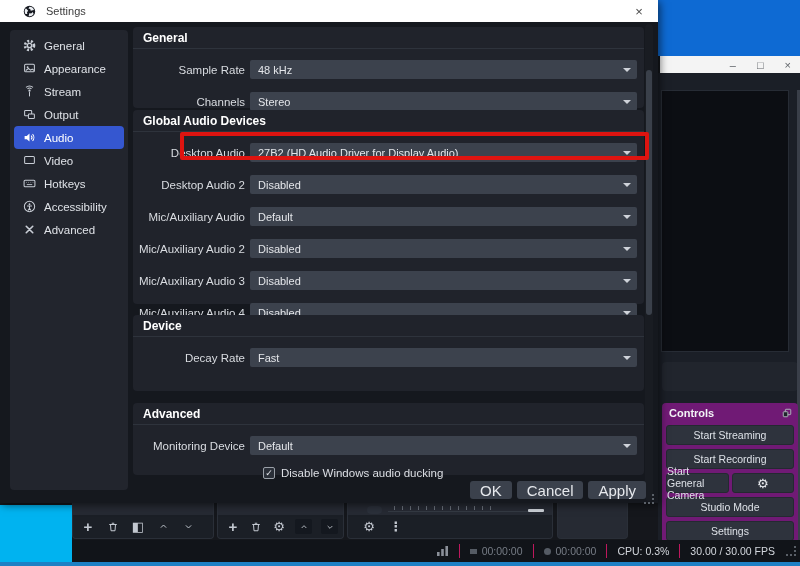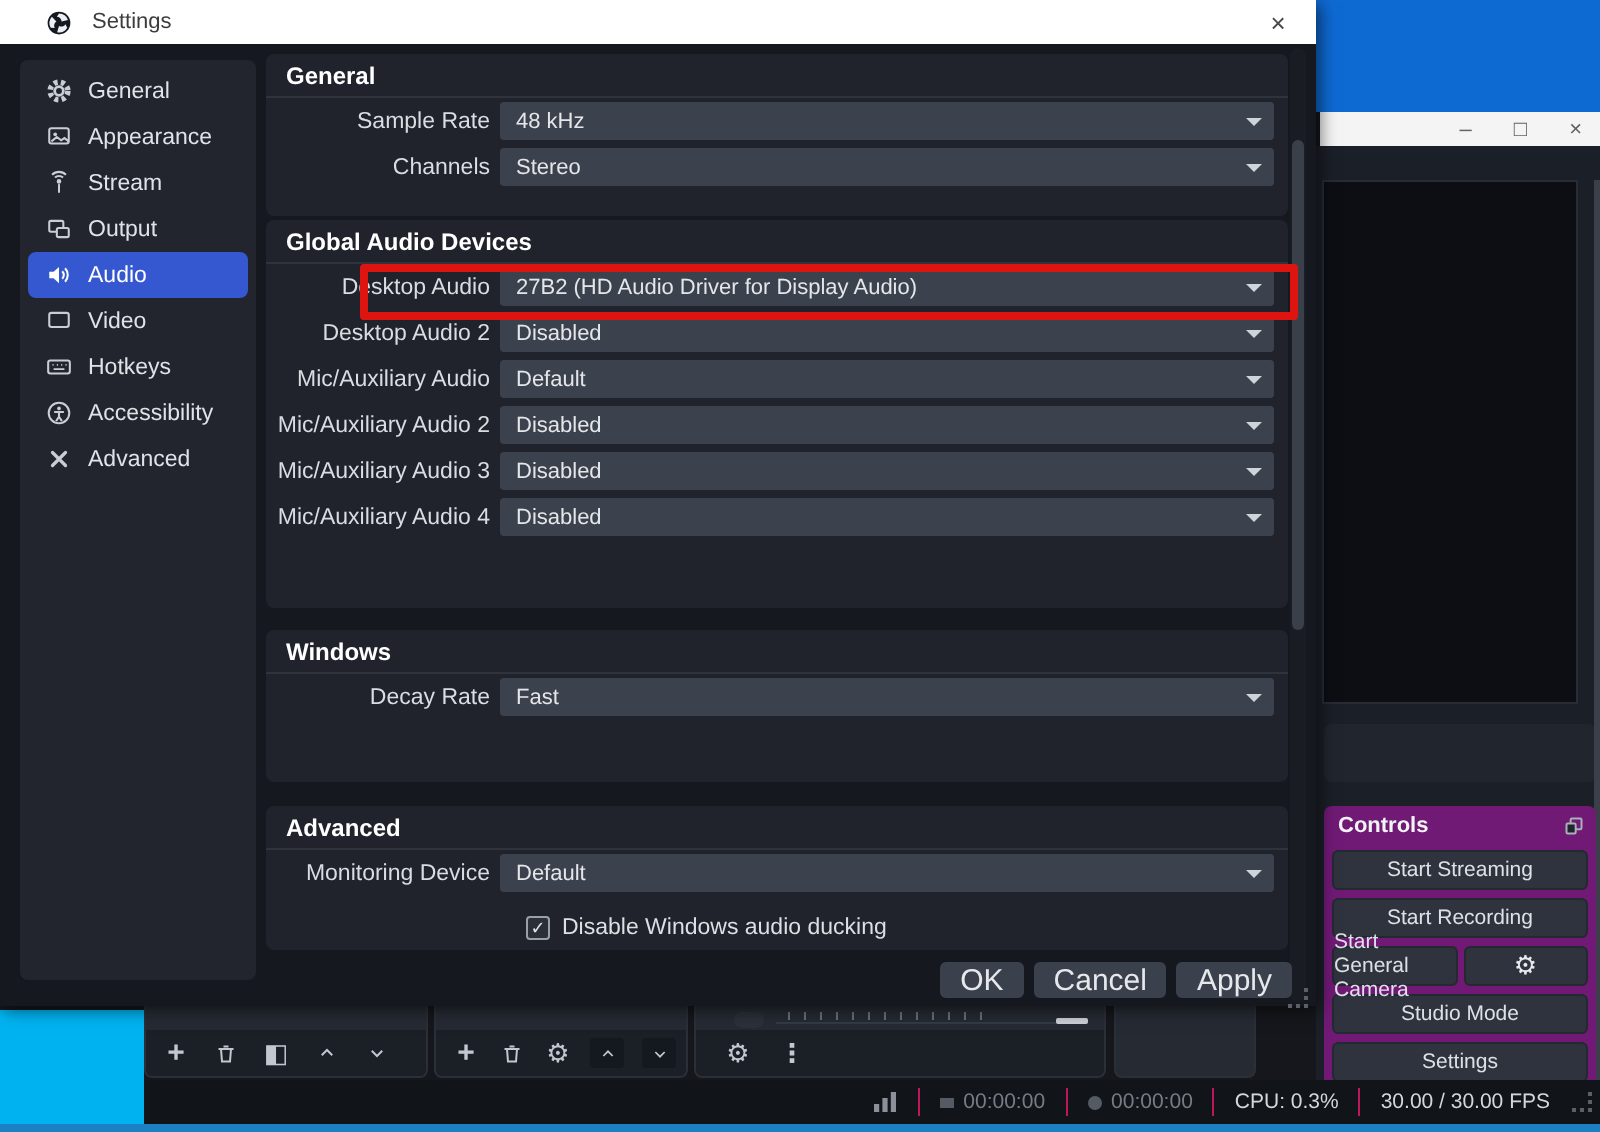--- a/index.html
+++ b/index.html
@@ -71,21 +71,21 @@
   .side-panel { position:absolute; left:10px; top:30px; width:118px; height:460px; background:#22252d; border-radius:4px; padding-top:4px; }
   .side-item { height:23px; margin:0 4px; border-radius:4px; display:flex; align-items:center; gap:8px; padding-left:9px;
     color:#dfe2e7; cursor:pointer; }
   .side-item.sel { background:#3557d0; color:#fff; }
   .si { width:13px; height:13px; color:#c9ced6; }
   .side-item.sel .si { color:#fff; }
   .si svg { width:13px; height:13px; stroke:currentColor; fill:none; stroke-width:1.9; }
 
   .section { position:absolute; left:133px; width:511px; background:#20232b; border-radius:4px; }
   .sec-title { padding:4px 10px 3px 10px; font-weight:bold; font-size:12px; color:#ffffff; border-bottom:1px solid #2e333c; }
-  .row { display:flex; align-items:center; height:23px; }
+  .row { display:flex; align-items:center; height:23px; margin-top:9px; }
   .row:first-of-type { margin-top:6px; }
   .lbl { width:117px; padding-right:5px; text-align:right; font-size:11.5px; color:#d9dce1; flex:none; }
   .select { flex:1; margin-right:7px; height:19px; background:#3c424d; border-radius:2px; position:relative;
     display:flex; align-items:center; padding:0 20px 0 8px; font-size:11px; color:#e4e6ea; cursor:pointer; }
   .select .arr { position:absolute; right:6px; top:8px; width:0; height:0;
     border-left:4px solid transparent; border-right:4px solid transparent; border-top:4px solid #cfd3da; }
   .chk-row { display:flex; align-items:center; height:14px; margin:9px 0 0 130px; gap:6px; }
   .checkbox { width:12px; height:12px; border:1px solid #9aa0a8; border-radius:2px; background:#2a2f38;
     display:flex; align-items:center; justify-content:center; font-size:9px; color:#e2e5ea; cursor:pointer; }
   .chk-lbl { font-size:11.5px; color:#dcdfe4; }
@@ -390,21 +390,21 @@
       <div class="row">
         <span class="lbl">Mic/Auxiliary Audio 4</span>
         <div class="select">
           <span>Disabled</span>
             <i class="arr"></i>
         </div>
       </div>
     </div>
 
     <div class="section" style="top:315px; height:76px;">
-      <div class="sec-title">Windows</div>
+      <div class="sec-title">Device</div>
       <div class="row">
         <span class="lbl">Decay Rate</span>
         <div class="select">
           <span>Fast</span>
             <i class="arr"></i>
         </div>
       </div>
     </div>
 
     <div class="section" style="top:403px; height:72px;">

